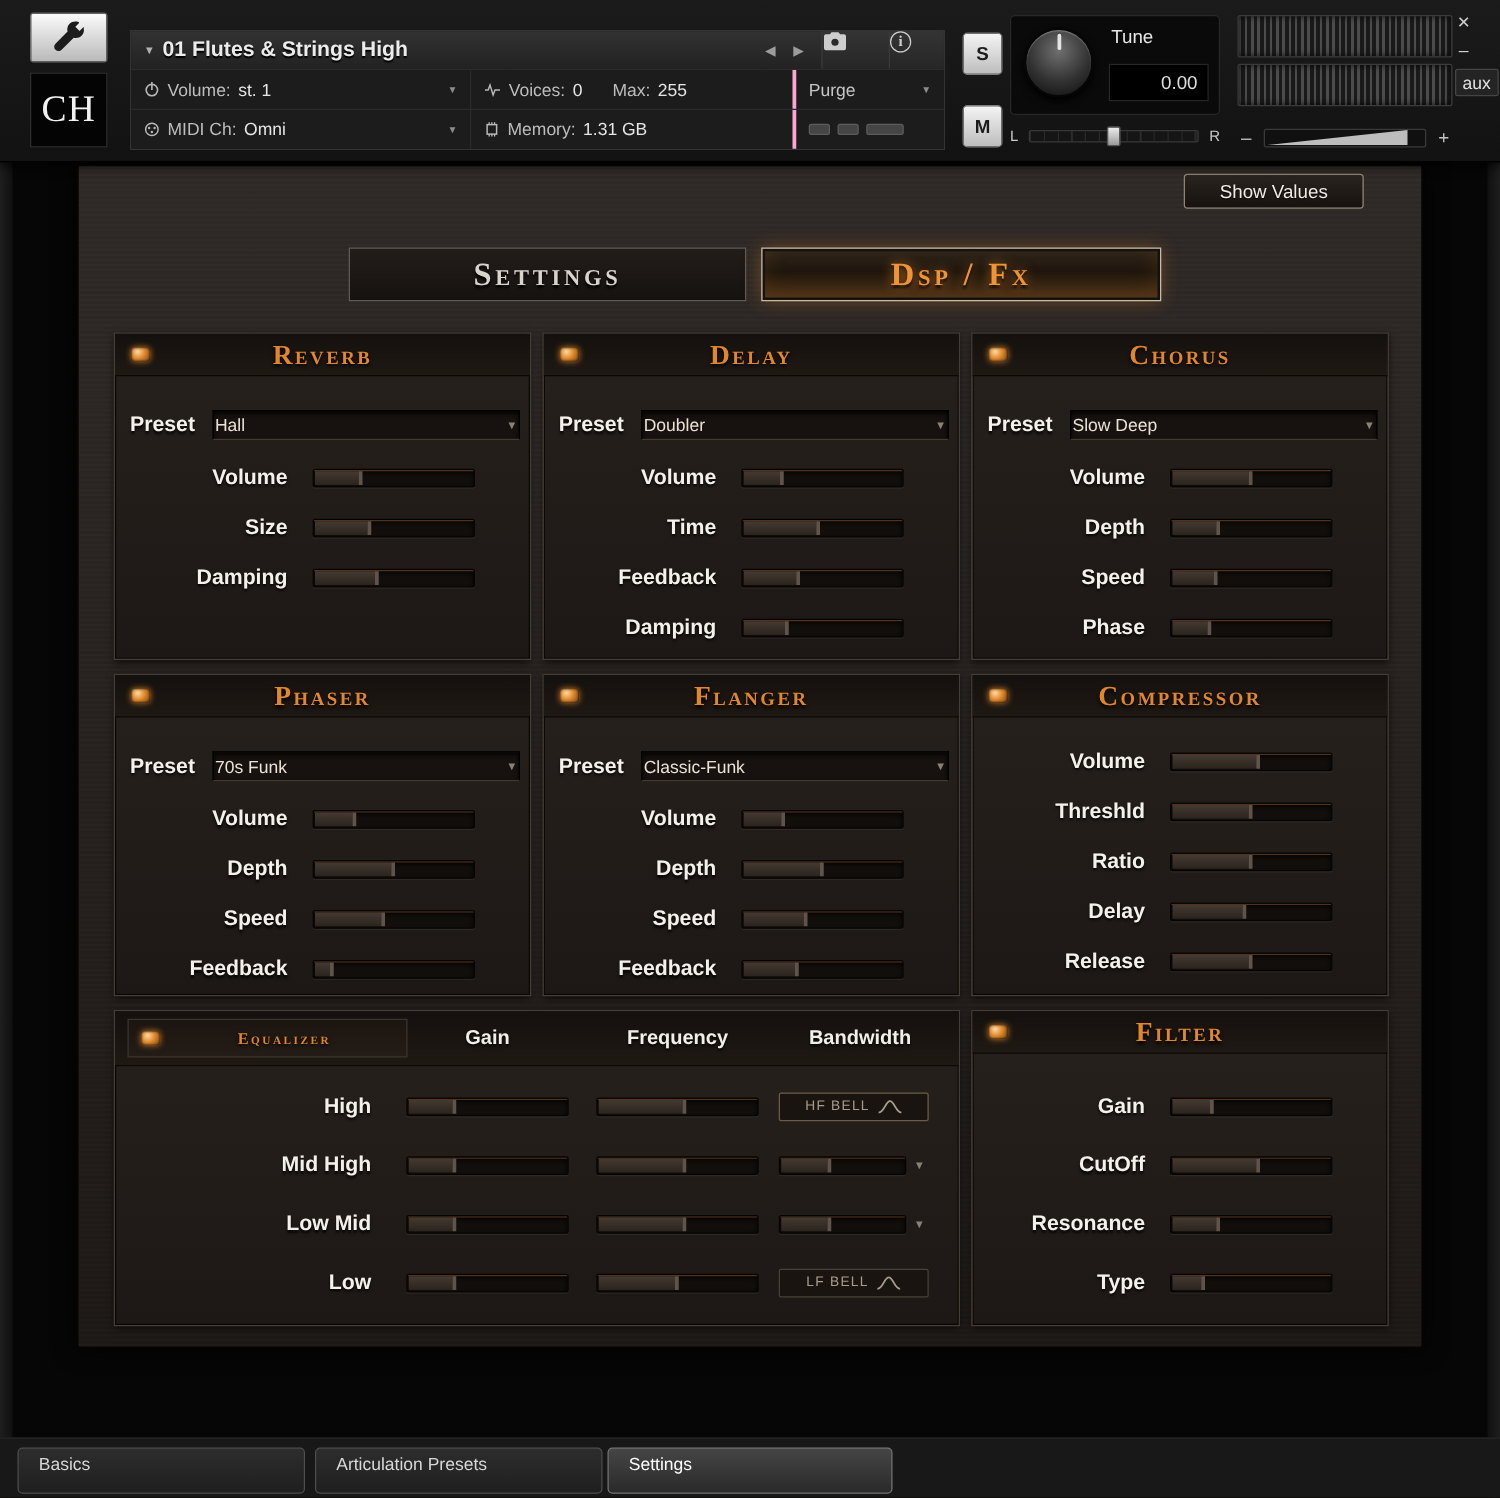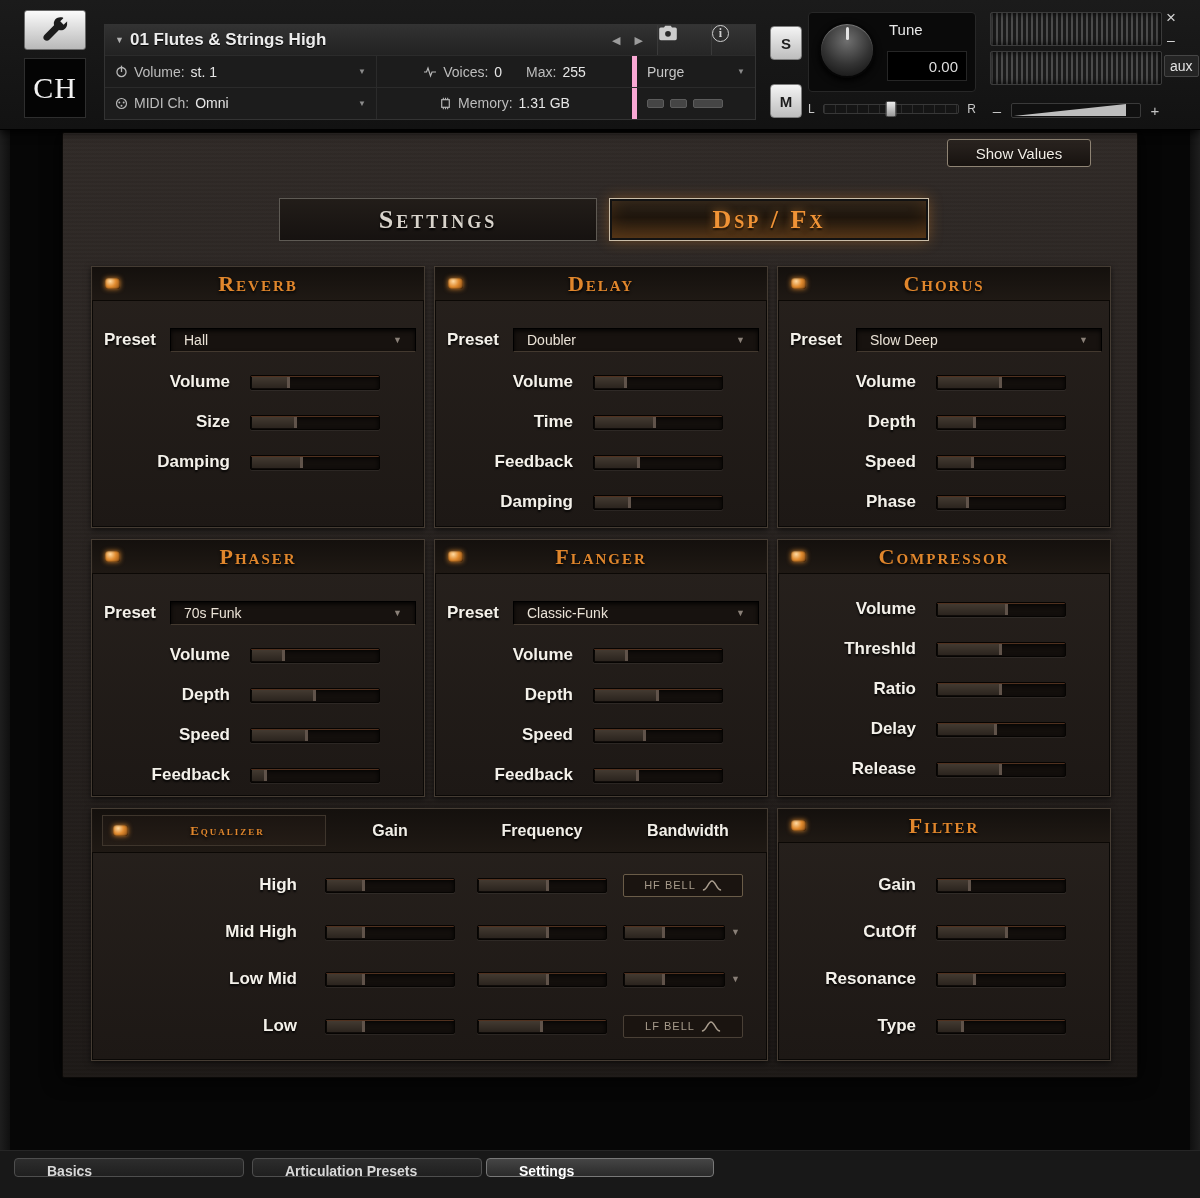--- a/index.html
+++ b/index.html
@@ -17,21 +17,21 @@
   .i-row.r2, .i-row.r3 { background:#1c1c1c; }
   .cell { display:flex; align-items:center; padding:0 10px; gap:6px; color:#c6c6c6; font-size:14px; }
   .title-cell { flex:1; }
   .caret { font-size:9px; color:#b0b0b0; cursor:pointer; }
   .inst-title { flex:1; color:#ececec; font-size:17px; font-weight:bold; text-shadow:0 1px 1px #000; white-space:nowrap; }
   .nav-arrow { color:#9c9c9c; font-size:11px; padding:0 4px; cursor:pointer; }
   .icon-cell { width:54px; justify-content:center; border-left:1px solid #3a3a3a; background:linear-gradient(#343434,#262626); cursor:pointer; }
   .icon-cell.info-c { width:44px; }
   .info-circle { width:17px; height:17px; border-radius:50%; border:1.5px solid #cfcfcf; color:#cfcfcf; font-family:"Liberation Serif", serif; font-weight:bold; font-size:12px; display:flex; align-items:center; justify-content:center; }
   .w1 { flex:0 0 272px; border-right:1px solid #2b2b2b; }
-  .w2 { flex:1; border-right:5px solid #f9a8d4;justify-content:center; }
+  .w2 { flex:1; border-right:3px solid #f9a8d4; }
   .w3 { flex:0 0 118px; }
   .cell .lab { color:#bdbdbd; }
   .cell .val { color:#e6e6e6; }
   .cell .dd { margin-left:auto; color:#8b8b8b; font-size:8px; }
   .vb { width:17px; height:9px; background:#454545; border:1px solid #5c5c5c; border-radius:2px; }
   .vb.wide { width:30px; }
   .sm { position:absolute; left:770px; width:32px; height:34px; background:linear-gradient(#f4f4f4,#bdbdbd); border:1px solid #7d7d7d; border-radius:4px; color:#1c1c1c; font-size:15px; font-weight:bold; display:flex; align-items:center; justify-content:center; cursor:pointer; }
   .sm.s-btn { top:26px; } .sm.m-btn { top:84px; }
   .tune-sec { position:absolute; left:808px; top:12px; width:168px; height:80px; background:#0a0a0a; border:1px solid #272727; border-radius:4px; }
   .knob { position:absolute; left:10px; top:9px; width:56px; height:56px; border-radius:50%; background:radial-gradient(circle at 50% 32%, #707070, #333 55%, #101010 95%); border:2px solid #060606; box-shadow:0 3px 6px #000, inset 0 1px 1px rgba(255,255,255,.3); cursor:pointer; }
@@ -68,21 +68,21 @@
   .main-tab.dspfx { left:546px; width:320px; background:linear-gradient(180deg,#32271b,#1d150d 45%,#3c2a16); border:1px solid #cabda8; color:#f09336; text-shadow:0 0 9px rgba(240,147,54,.65), 0 2px 2px #000; box-shadow:0 0 14px rgba(225,135,40,.35), inset 0 0 0 2px #121212, inset 0 -10px 18px rgba(200,110,30,.22); }
 
   .fx-grid { position:absolute; top:133px; left:28px; width:1020px; display:grid; grid-template-columns:repeat(3, 1fr); grid-template-rows:262px 258px 253px; gap:11px 9px; }
   .panel { background:linear-gradient(#27211d,#1d1815); border:1px solid #453c33; box-shadow:inset 0 0 0 1px #0a0806, 0 2px 6px rgba(0,0,0,.6); }
   .panel-header { position:relative; height:34px; display:flex; align-items:center; justify-content:center; background:linear-gradient(#14100d,#1f1914); border-bottom:1px solid #0b0805; }
   .led { width:15px; height:11px; border-radius:3px; background:radial-gradient(circle at 35% 30%, #ffd9a0, #e08a2e 45%, #7a4310); box-shadow:0 0 5px rgba(224,138,46,.9), inset 0 0 2px #000; cursor:pointer; }
   .panel-header .led { position:absolute; left:13px; top:11px; }
   .panel-title { font-family:"Liberation Serif", serif; font-variant-caps:small-caps; font-weight:bold; font-size:22px; letter-spacing:2px; color:#e0862c; text-shadow:0 2px 3px rgba(0,0,0,.95); }
   .preset-row { display:flex; align-items:center; margin:26px 8px 0 12px; height:26px; }
   .preset-label { font-size:17px; font-weight:bold; color:#f4f1ea; text-shadow:0 2px 2px rgba(0,0,0,.85); margin-right:14px; }
-  .dropdown { flex:1; height:24px; display:flex; align-items:center; justify-content:space-between; padding:0 13px; background:#17120f; border:1px solid #000; border-bottom-color:#43392f; box-shadow:inset 0 2px 4px rgba(0,0,0,.85); color:#eae2d6; font-size:14px; cursor:pointer; }
+  .dropdown { flex:1; height:24px; display:flex; align-items:center; justify-content:space-between; padding:0 1px; background:#17120f; border:1px solid #000; border-bottom-color:#43392f; box-shadow:inset 0 2px 4px rgba(0,0,0,.85); color:#eae2d6; font-size:14px; cursor:pointer; }
   .dd-arrow { color:#8a8078; font-size:9px; }
   .sliders { margin-top:16px; }
   .sliders.no-preset { margin-top:22px; }
   .slider-row { display:flex; align-items:center; height:26px; margin-bottom:14px; padding-right:44px; }
   .s-label { flex:1; text-align:right; padding-right:20px; font-size:17px; font-weight:600; color:#f4f1ea; text-shadow:0 2px 2px rgba(0,0,0,.85); white-space:nowrap; }
   .slider { position:relative; width:130px; height:15px; background:#130f0c; border:1px solid #060402; border-radius:2px; box-shadow:0 1px 0 rgba(255,255,255,.06), inset 0 2px 5px rgba(0,0,0,.9); overflow:hidden; cursor:pointer; }
   .slider::before { content:""; position:absolute; top:0; left:0; right:0; height:1px; background:rgba(195,115,72,.4); }
   .slider .fill { position:absolute; top:1px; bottom:1px; left:1px; background:linear-gradient(#433a31,#2b241e); border-right:3px solid #60534a; }
 
   
@@ -102,21 +102,21 @@
   .bell-btn { width:120px; height:23px; background:#1a1410; border:1px solid #6a5c48; border-radius:2px; display:flex; align-items:center; justify-content:center; gap:6px; color:#a89c8c; font-size:11px; letter-spacing:1px; cursor:pointer; font-family:"Liberation Sans", sans-serif; }
   .bell-btn.dim { border-color:#4a4036; }
   .slider.bw-s { width:102px; }
 
   
   .f-sliders { margin-top:22px; }
   .f-sliders .slider-row { height:40px; margin-bottom:7px; }
 
   
   .bottom-bar { position:absolute; left:0; bottom:0; width:1200px; height:48px; background:#181818; border-top:1px solid #262626; }
-  .b-tab { position:absolute; top:7px; height:19px; line-height:25px; padding-left:32px; background:linear-gradient(#2d2d2d,#1f1f1f); border:1px solid #4e4e4e; border-radius:4px; color:#d8d8d8; font-size:14px; cursor:pointer;font-weight:bold; }
+  .b-tab { position:absolute; top:7px; height:37px; line-height:25px; padding-left:16px; background:linear-gradient(#2d2d2d,#1f1f1f); border:1px solid #4e4e4e; border-radius:4px; color:#d8d8d8; font-size:14px; cursor:pointer; }
   .b-tab.t0 { left:14px; width:230px; }
   .b-tab.t1 { left:252px; width:230px; }
   .b-tab.t2 { left:486px; width:228px; background:linear-gradient(#454545,#2a2a2a); border-color:#787878; color:#fff; }
   .b-tab.t3 { left:720px; width:230px; }
 </style>
 </head>
 <body>
 
 <div class="screen">
 

